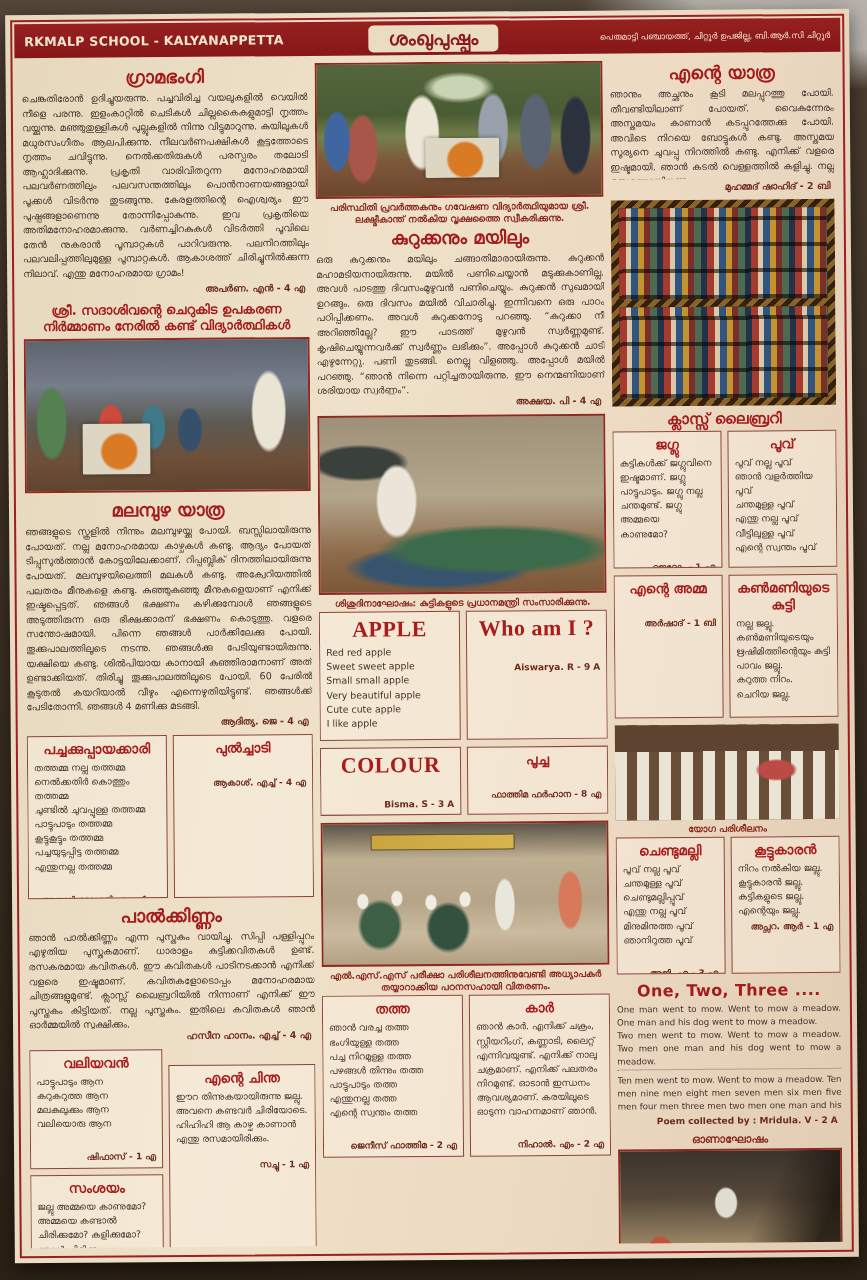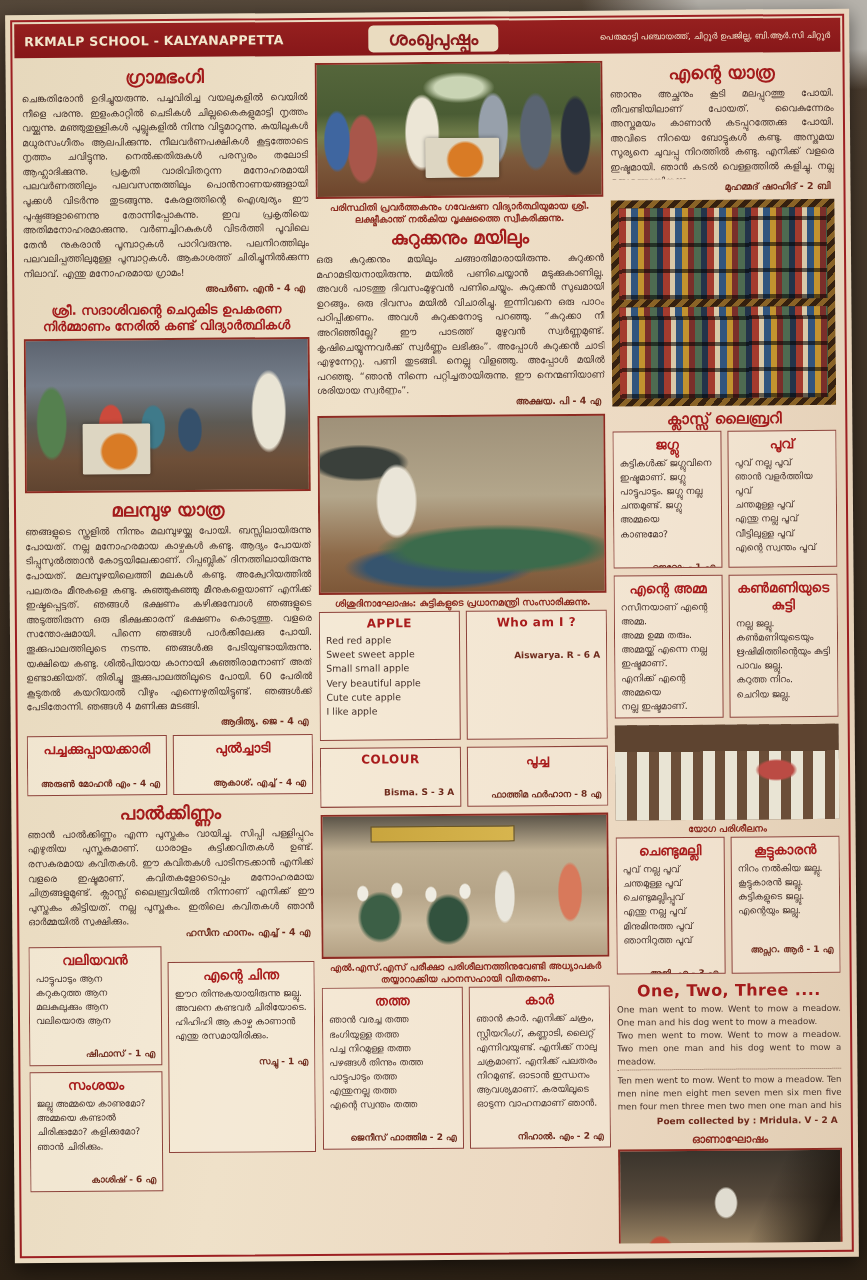--- a/index.html
+++ b/index.html
@@ -44,21 +44,21 @@
   .author{color:#6e2a1c;font-size:9.5px;font-weight:bold;text-align:right;margin:2px 4px 0 0;}
   .caption{color:#8a281d;font-size:9.3px;font-weight:bold;text-align:center;line-height:1.3;margin:3px 6px 2px;}
   .sec{margin-bottom:7px;}
   
   .row{display:flex;gap:6px;margin-bottom:7px;}
   .pbox{
     flex:1;border:1.6px solid #8d423a;background:rgba(255,250,238,.35);
     padding:4px 6px 5px;overflow:hidden;
   }
   .ptitle{margin:0 0 3px;text-align:center;color:#a81c1c;font-weight:bold;font-size:13.5px;}
-  .ptitle.en{font-size:12px;letter-spacing:.5px;}
+  .ptitle.en{font-size:22px;letter-spacing:.5px;font-family:Liberation Serif, serif;}
   .plines{color:#45312b;font-size:9.4px;line-height:1.5;white-space:pre-line;overflow:hidden;}
   .pauthor{color:#6e2a1c;font-size:9px;font-weight:bold;text-align:right;margin-top:21px;}
   .stack{display:flex;flex-direction:column;gap:6px;flex:1;}
   
   .photo{position:relative;border:2px solid #8d2b22;overflow:hidden;}
   .banner{
     position:absolute;background:radial-gradient(circle at 54% 55%, #d97b25 0 36%, transparent 42%),#ddd6c2;
     border-radius:2px;box-shadow:0 0 4px rgba(0,0,0,.4);
   }
   .ph-sapling{height:132px;background:
@@ -149,20 +149,27 @@
 
         <div class="sec">
           <h2 class="htitle">മലമ്പുഴ യാത്ര</h2>
           <p class="body" style="max-height:198px">ഞങ്ങളുടെ സ്കൂളിൽ നിന്നും മലമ്പുഴയ്ക്കു പോയി. ബസ്സിലായിരുന്നു പോയത്. നല്ല മനോഹരമായ കാഴ്ചകൾ കണ്ടു. ആദ്യം പോയത് ടിപ്പുസുൽത്താൻ കോട്ടയിലേക്കാണ്. റിപ്പബ്ലിക് ദിനത്തിലായിരുന്നു പോയത്. മലമ്പുഴയിലെത്തി മലകൾ കണ്ടു. അക്വേറിയത്തിൽ പലതരം മീനുകളെ കണ്ടു. കുഞ്ഞുകുഞ്ഞു മീനുകളെയാണ് എനിക്ക് ഇഷ്ടപ്പെട്ടത്. ഞങ്ങൾ ഭക്ഷണം കഴിക്കുമ്പോൾ ഞങ്ങളുടെ അടുത്തിരുന്ന ഒരു ഭിക്ഷക്കാരന് ഭക്ഷണം കൊടുത്തു. വളരെ സന്തോഷമായി. പിന്നെ ഞങ്ങൾ പാർക്കിലേക്കു പോയി. തൂക്കുപാലത്തിലൂടെ നടന്നു. ഞങ്ങൾക്കു പേടിയുണ്ടായിരുന്നു. യക്ഷിയെ കണ്ടു. ശിൽപിയായ കാനായി കുഞ്ഞിരാമനാണ് അത് ഉണ്ടാക്കിയത്. തിരിച്ചു തൂക്കുപാലത്തിലൂടെ പോയി. 60 പേരിൽ കൂടുതൽ കയറിയാൽ വീഴും എന്നെഴുതിയിട്ടുണ്ട്. ഞങ്ങൾക്ക് പേടിതോന്നി. ഞങ്ങൾ 4 മണിക്കു മടങ്ങി.</p>
           <div class="author">ആദിത്യ. ജെ - 4 എ</div>
         </div>
 
         <div class="row">
           <div class="pbox" style="max-height:152px">
             <h3 class="ptitle">പച്ചക്കുപ്പായക്കാരി</h3>
+            <div class="plines">തത്തമ്മ നല്ല തത്തമ്മ
+നെൽക്കതിർ കൊത്തും തത്തമ്മ
+ചുണ്ടിൽ ചുവപ്പുള്ള തത്തമ്മ
+പാട്ടുപാടും തത്തമ്മ
+കൂട്ടുകൂട്ടും തത്തമ്മ
+പച്ചയുടുപ്പിട്ട തത്തമ്മ
+എന്തുനല്ല തത്തമ്മ</div>
             <div class="pauthor">അരുൺ മോഹൻ എം - 4 എ</div>
           </div>
           <div class="pbox" style="max-height:152px">
             <h3 class="ptitle">പുൽച്ചാടി</h3>
             <div class="pauthor">ആകാശ്. എച്ച് - 4 എ</div>
           </div>
         </div>
 
         <div class="sec">
           <h2 class="htitle">പാൽക്കിണ്ണം</h2>
@@ -220,21 +227,21 @@
             <div class="plines">Red red apple
 Sweet sweet apple
 Small small apple
 Very beautiful apple
 Cute cute apple
 I like apple</div>
             <div class="pauthor">Aryasree. R - 3 A</div>
           </div>
           <div class="pbox" style="max-height:118px">
             <h3 class="ptitle en">Who am I ?</h3>
-            <div class="pauthor">Aiswarya. R - 6 A</div>
+            <div class="pauthor">Aiswarya. R - 9 A</div>
           </div>
         </div>
 
         <div class="row">
           <div class="pbox" style="max-height:150px">
             <h3 class="ptitle en">COLOUR</h3>
             <div class="pauthor">Bisma. S - 3 A</div>
           </div>
           <div class="pbox" style="max-height:150px">
             <h3 class="ptitle">പൂച്ച</h3>
@@ -300,26 +307,20 @@
 എന്തു നല്ല പൂവ്
 വീട്ടിലുള്ള പൂവ്
 എന്റെ സ്വന്തം പൂവ്</div>
             <div class="pauthor">നിമിൻ - 3 എ</div>
           </div>
         </div>
 
         <div class="row">
           <div class="pbox" style="max-height:132px">
             <h3 class="ptitle">എന്റെ അമ്മ</h3>
-            <div class="plines">റസീനയാണ് എന്റെ അമ്മ.
-അമ്മ ഉമ്മ തരും.
-അമ്മയ്ക്ക് എന്നെ നല്ല
-ഇഷ്ടമാണ്.
-എനിക്ക് എന്റെ അമ്മയെ
-നല്ല ഇഷ്ടമാണ്.</div>
             <div class="pauthor">അർഷാദ് - 1 ബി</div>
           </div>
           <div class="pbox" style="max-height:132px">
             <h3 class="ptitle">കൺമണിയുടെ കുട്ടി</h3>
             <div class="plines">നല്ല ജല്ലു.
 കൺമണിയുടെയും
 ഋഷിമിത്തിന്റെയും കുട്ടി
 പാവം ജല്ലു.
 കറുത്ത നിറം.
 ചെറിയ ജല്ലു.</div>
@@ -340,21 +341,21 @@
 മിനുമിനുത്ത പൂവ്
 ഞാനിറുത്ത പൂവ്</div>
             <div class="pauthor">അജി. എ - 3 എ</div>
           </div>
           <div class="pbox" style="max-height:126px">
             <h3 class="ptitle">കൂട്ടുകാരൻ</h3>
             <div class="plines">നിറം നൽകിയ ജല്ലു.
 കൂട്ടുകാരൻ ജല്ലു.
 കുട്ടികളുടെ ജല്ലു.
 എന്റെയും ജല്ലു.</div>
-            <div class="pauthor" style="margin-top:26px">അപ്സറ. ആർ - 1 എ</div>
+            <div class="pauthor" style="margin-top:3px">അപ്സറ. ആർ - 1 എ</div>
           </div>
         </div>
 
         <div class="sec">
           <h2 class="htitle" style="font-size:16px;letter-spacing:.4px">One, Two, Three ....</h2>
           <p class="body otc-body" style="max-height:62px;white-space:pre-line">One man went to mow. Went to mow a meadow. One man and his dog went to mow a meadow.
 Two men went to mow. Went to mow a meadow. Two men one man and his dog went to mow a meadow.
 Three men went to mow. Went to mow a meadow. Three men two men one man and his dog went to mow a meadow.</p>
           <hr class="divider">
           <p class="body otc-body" style="max-height:40px">Ten men went to mow. Went to mow a meadow. Ten men nine men eight men seven men six men five men four men three men two men one man and his dog went to mow a meadow.</p>

